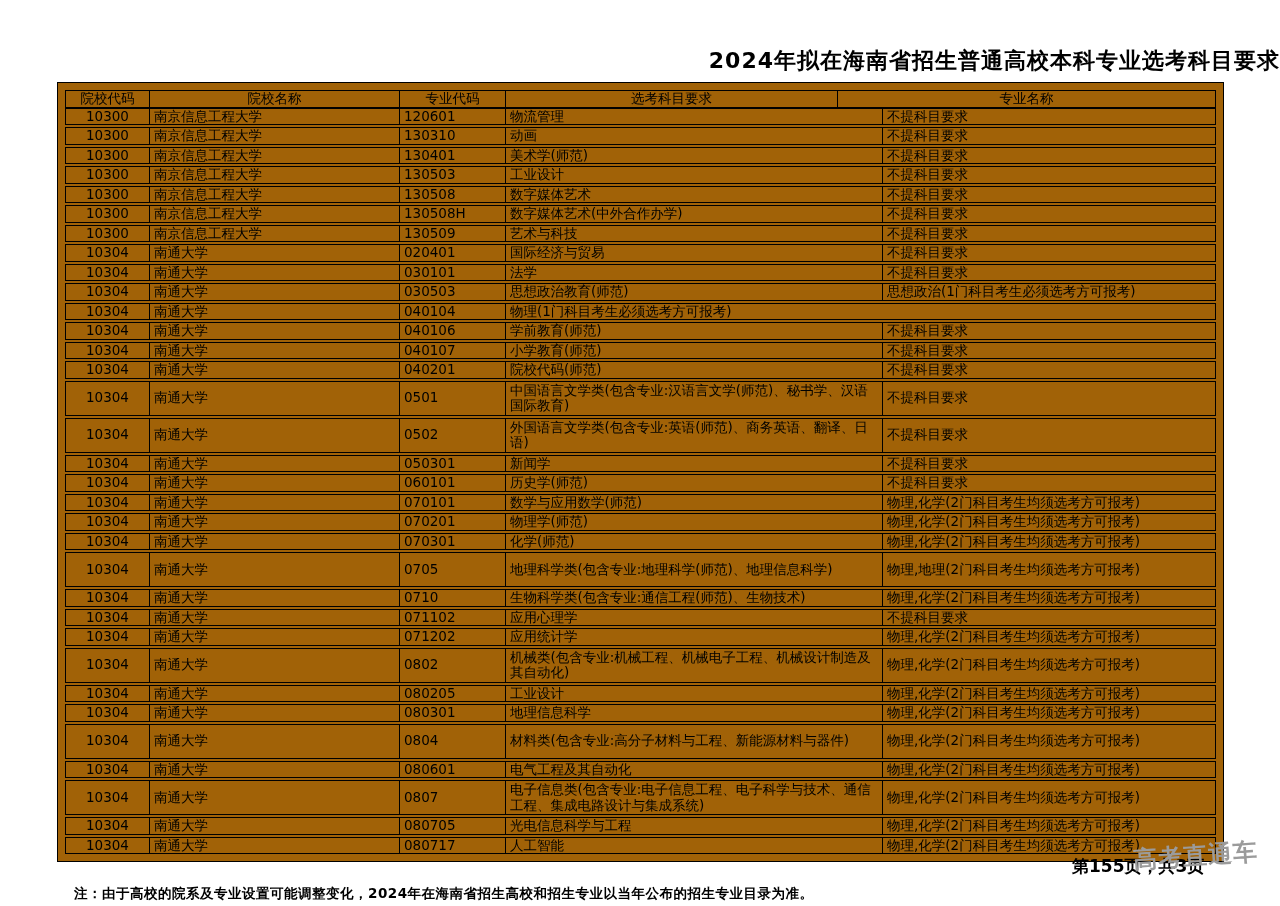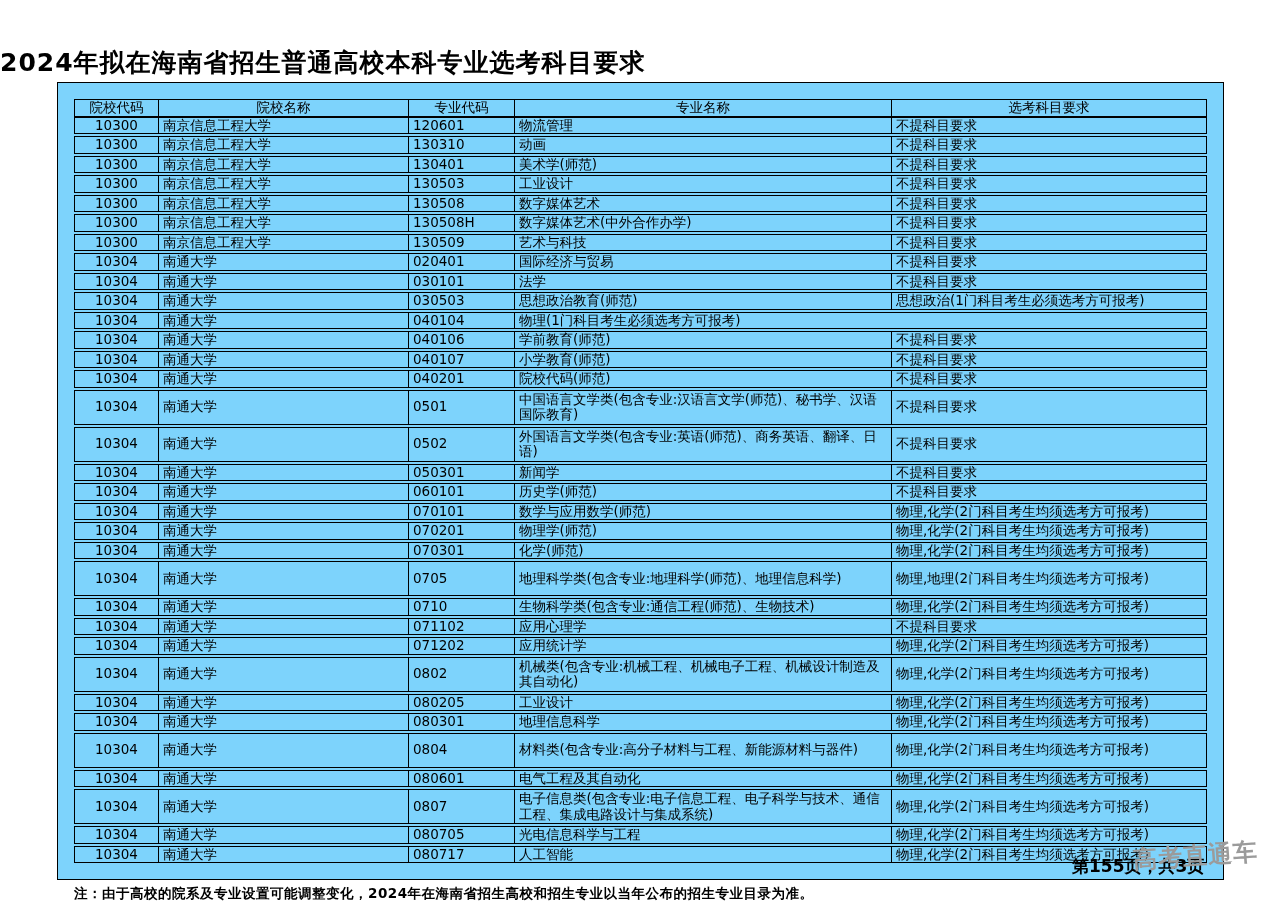--- a/index.html
+++ b/index.html
@@ -1,21 +1,21 @@
 <!DOCTYPE html>
 <html><head>
 <meta charset="utf-8">
 <style>
   html,body{margin:0;padding:0;background:#fff;}
   .page{position:relative;width:1280px;height:906px;background:#ffffff;overflow:hidden;
         font-family:"DejaVu Sans","Liberation Sans",sans-serif;color:#000;}
-  .title{position:absolute;top:46px;left:0;width:100%;text-align:left;
-         font-size:25px;font-weight:bold;letter-spacing:1px;}
+  .title{position:absolute;top:46px;left:0;width:100%;text-align:right;
+         font-size:22px;font-weight:bold;letter-spacing:1px;}
   .tbl{position:absolute;left:57px;top:82px;width:1167px;border:1.5px solid #000;
-       padding:16px;box-sizing:border-box;background:#7dd3fc;}
+       padding:7px;box-sizing:border-box;background:#a16207;}
   .row{display:flex;align-items:stretch;border:1px solid #000;margin-top:2px;min-height:17px;box-sizing:border-box;}
   .row:first-child{margin-top:0;}
   .row.tall{min-height:35px;}
   .cell{display:flex;align-items:center;border-right:1px solid #000;box-sizing:border-box;
         font-size:13.5px;line-height:15.5px;padding:0 4px;word-break:break-all;}
   .cell:last-child{border-right:none;}
   .c-code{width:84px;justify-content:center;text-align:left;}
   .c-school{width:250px;}
   .c-mcode{width:106px;}
   .c-major{width:377px;}
@@ -37,25 +37,25 @@
     <div class="row hdr">
       <div class="cell c-code">
           <span>院校代码</span>
         </div>
       <div class="cell c-school">
           <span>院校名称</span>
         </div>
       <div class="cell c-mcode">
           <span>专业代码</span>
         </div>
+      <div class="cell c-req">
+          <span>选考科目要求</span>
+        </div>
       <div class="cell c-major">
           <span>专业名称</span>
-        </div>
-      <div class="cell c-req">
-          <span>选考科目要求</span>
         </div>
     </div>
     <div id="table-body">
         <div class="row">
           <div class="cell c-code">
             <span>10300</span>
           </div>
           <div class="cell c-school">
             <span>南京信息工程大学</span>
           </div>

